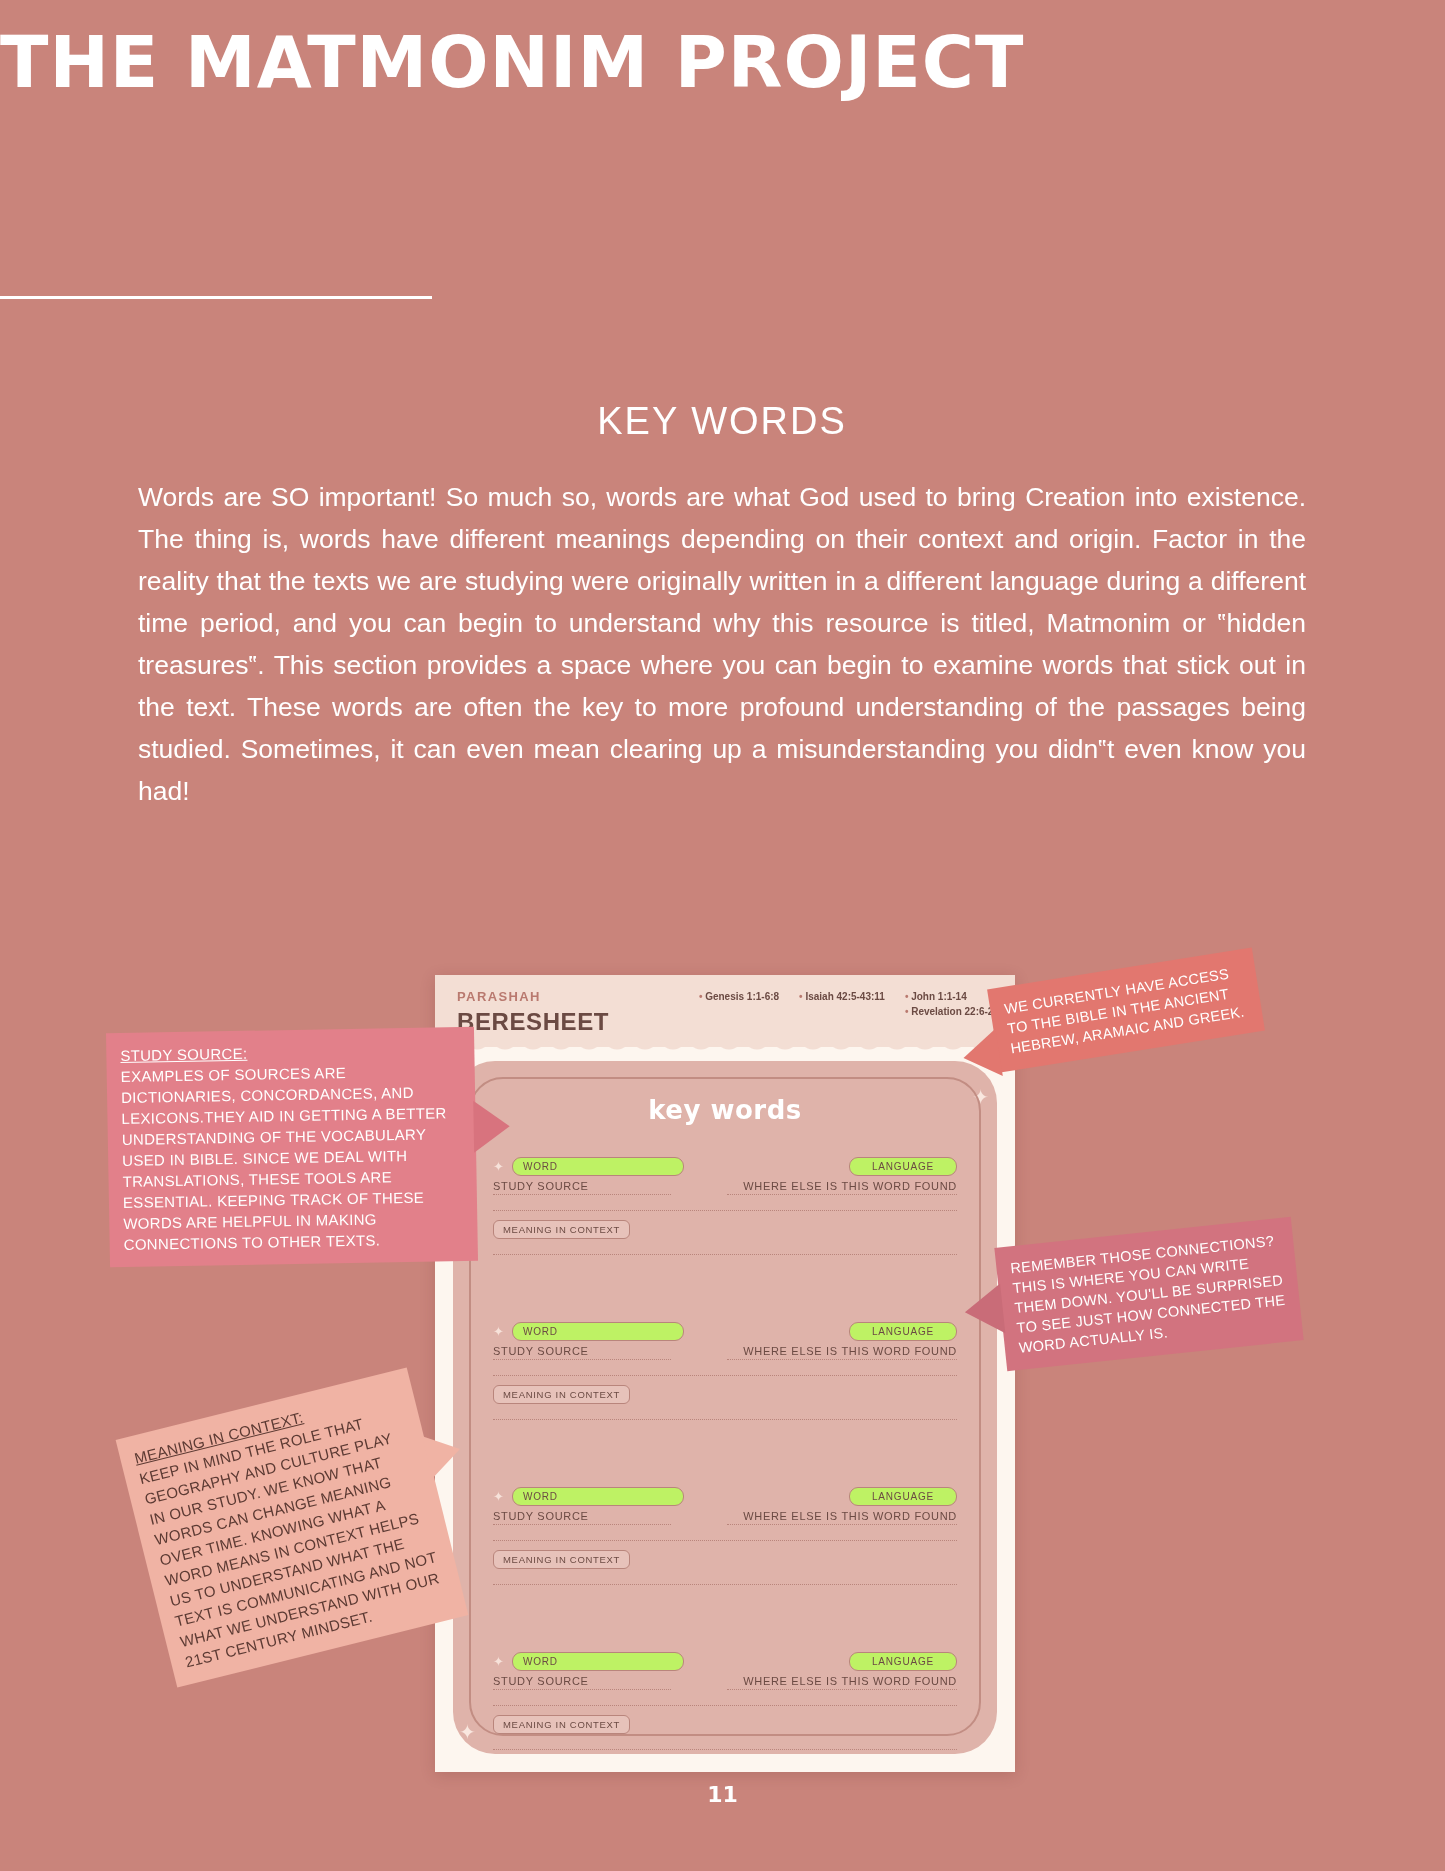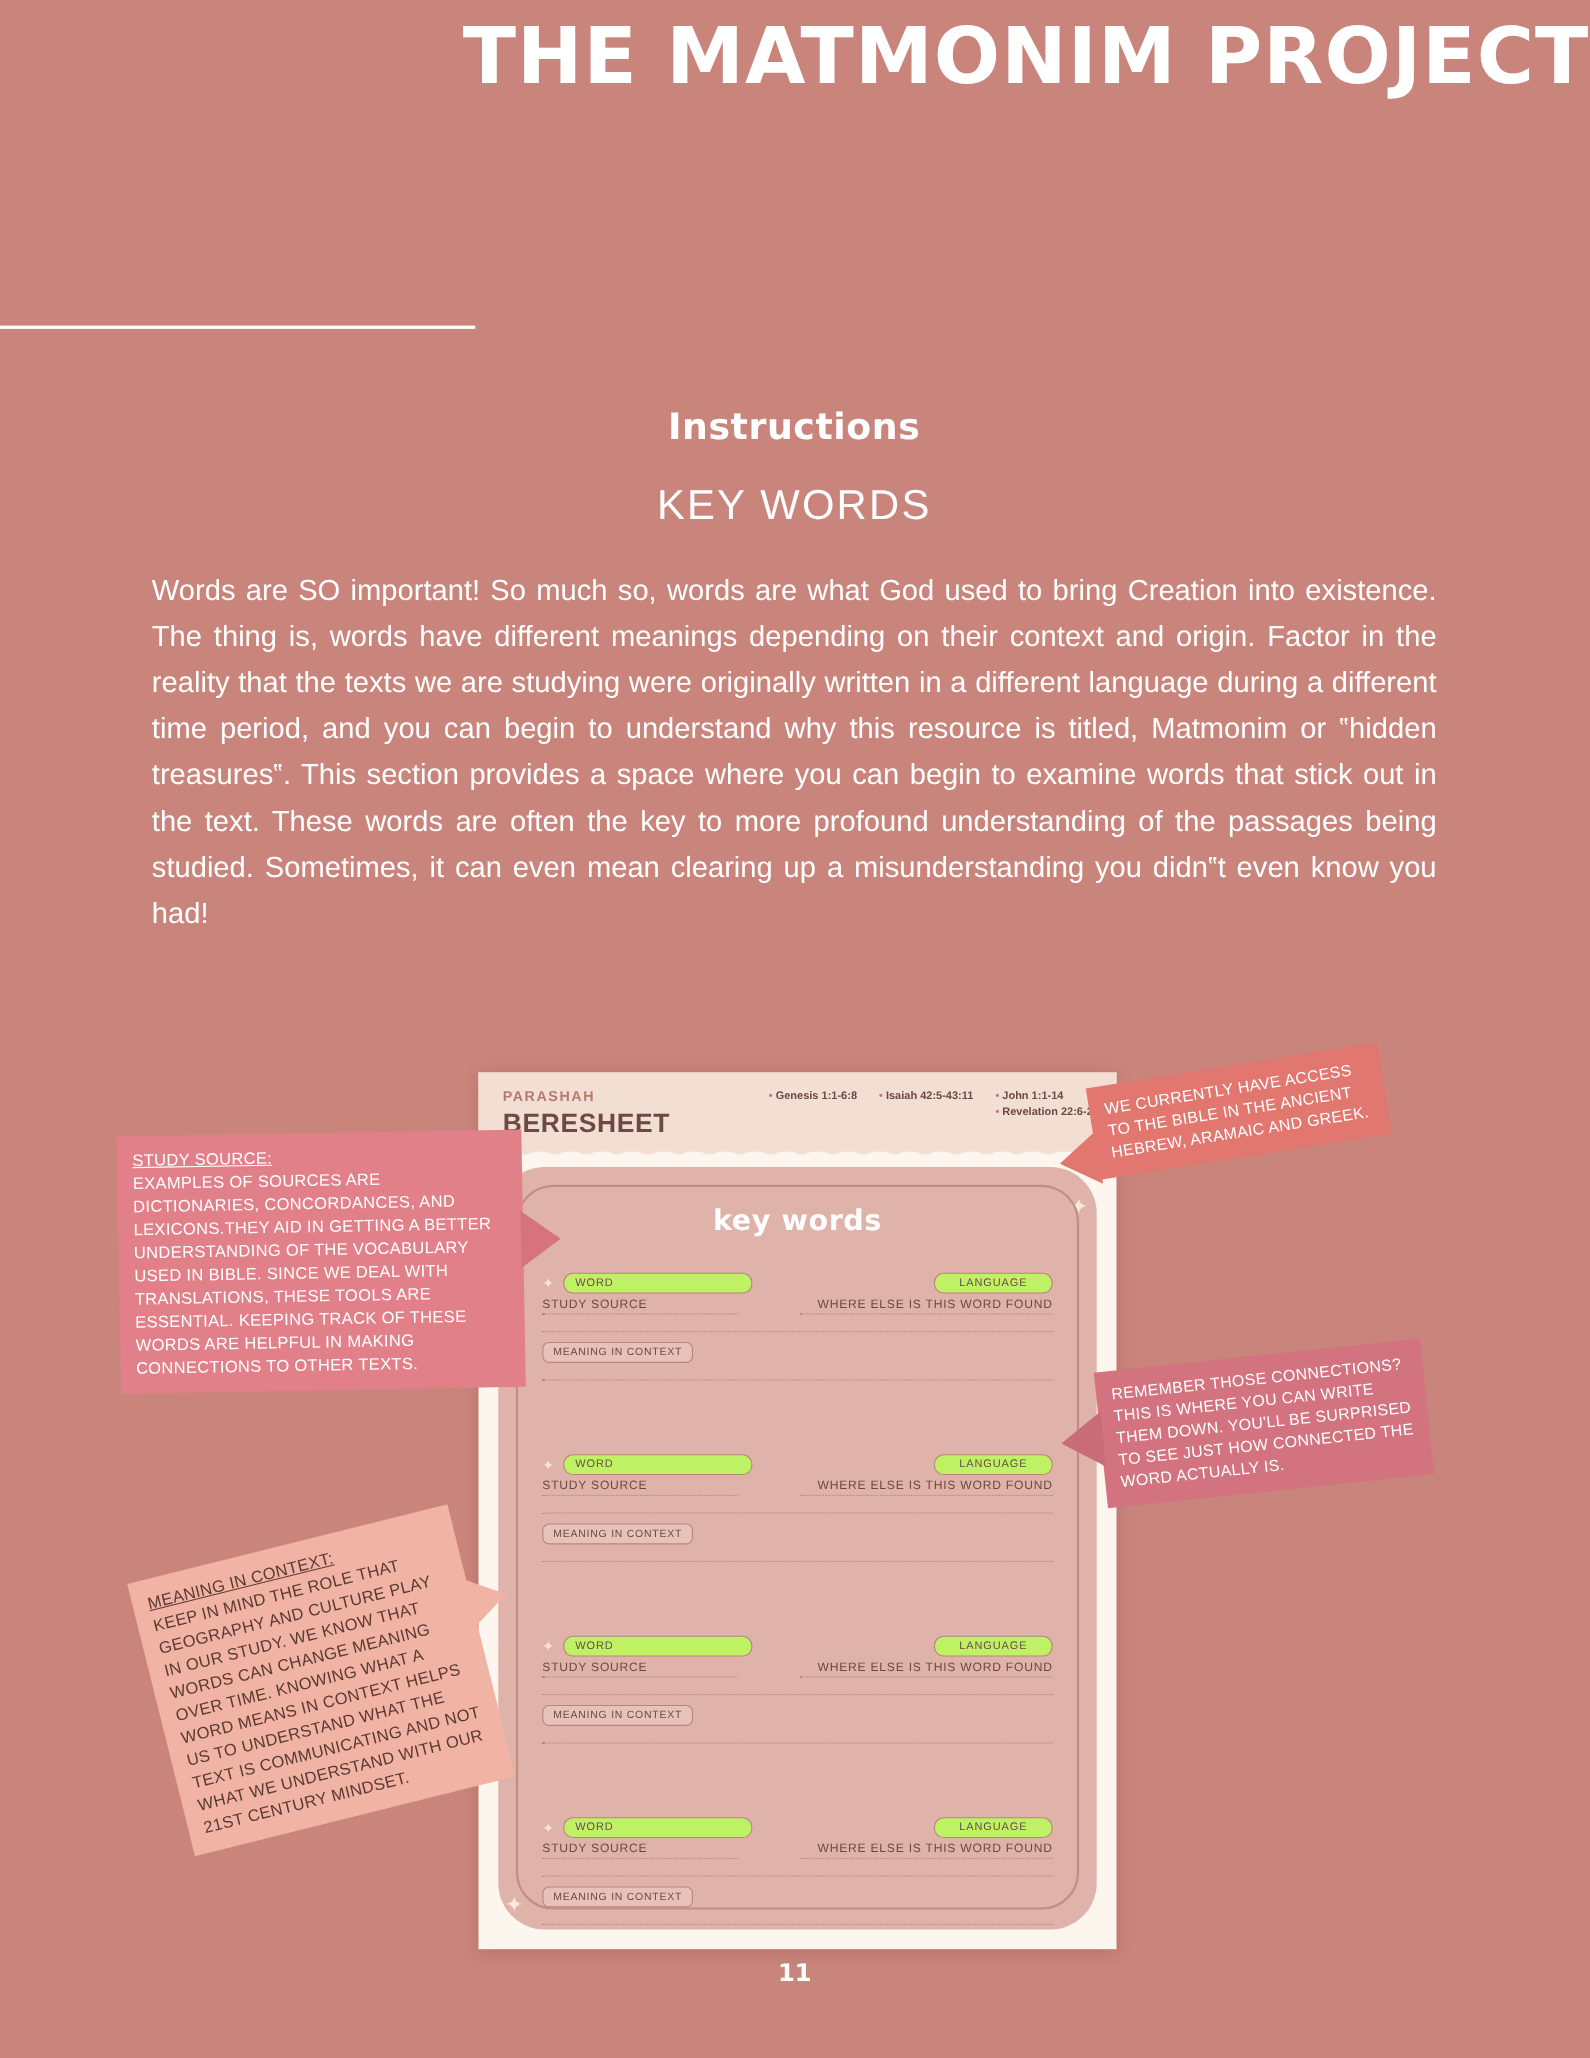--- a/index.html
+++ b/index.html
@@ -12,22 +12,22 @@
     background: #c9847b;
     font-family: "Liberation Sans", sans-serif;
     position: relative;
     overflow: hidden;
   }
 
   
   .header {
     position: absolute;
     top: 0; left: 0; right: 0;
-    text-align: right;
-    padding-top: 14px;
+    text-align: left;
+    padding-top: 26px;
   }
   .brand-title {
     color: #ffffff;
     font-size: 71px;
     letter-spacing: 1px;
     font-weight: bold;
     font-family: "DejaVu Sans", sans-serif;
     line-height: 1.05;
     margin: 0;
   }
@@ -323,21 +323,20 @@
 </style>
 </head>
 <body>
 
 <div class="header">
   <div class="brand-title">THE MATMONIM PROJECT</div>
 </div>
 <div class="header-rule"></div>
 
 <div class="instructions-wrap">
-  <div class="instructions-title">Instructions</div>
   <div class="section-title">KEY WORDS</div>
   <div class="body-copy">Words are SO important! So much so, words are what God used to bring Creation into existence.  The thing is, words have different meanings depending on their context and origin.  Factor in the reality that the texts we are studying were originally written in a different language during a different time period, and you can begin to understand why this resource is titled, Matmonim or ‟hidden treasures‟. This section provides a space where you can begin to examine words that stick out in the text.  These words are often the key to more profound understanding of the passages being studied.    Sometimes, it can even mean clearing up a misunderstanding you didn‟t even know you had!</div>
 </div>
 
 <div class="sheet">
   <div class="sheet-top">
     <div class="parashah-label">PARASHAH</div>
     <div class="parashah-name">BERESHEET</div>
     <div class="refs">
       <div class="col">

